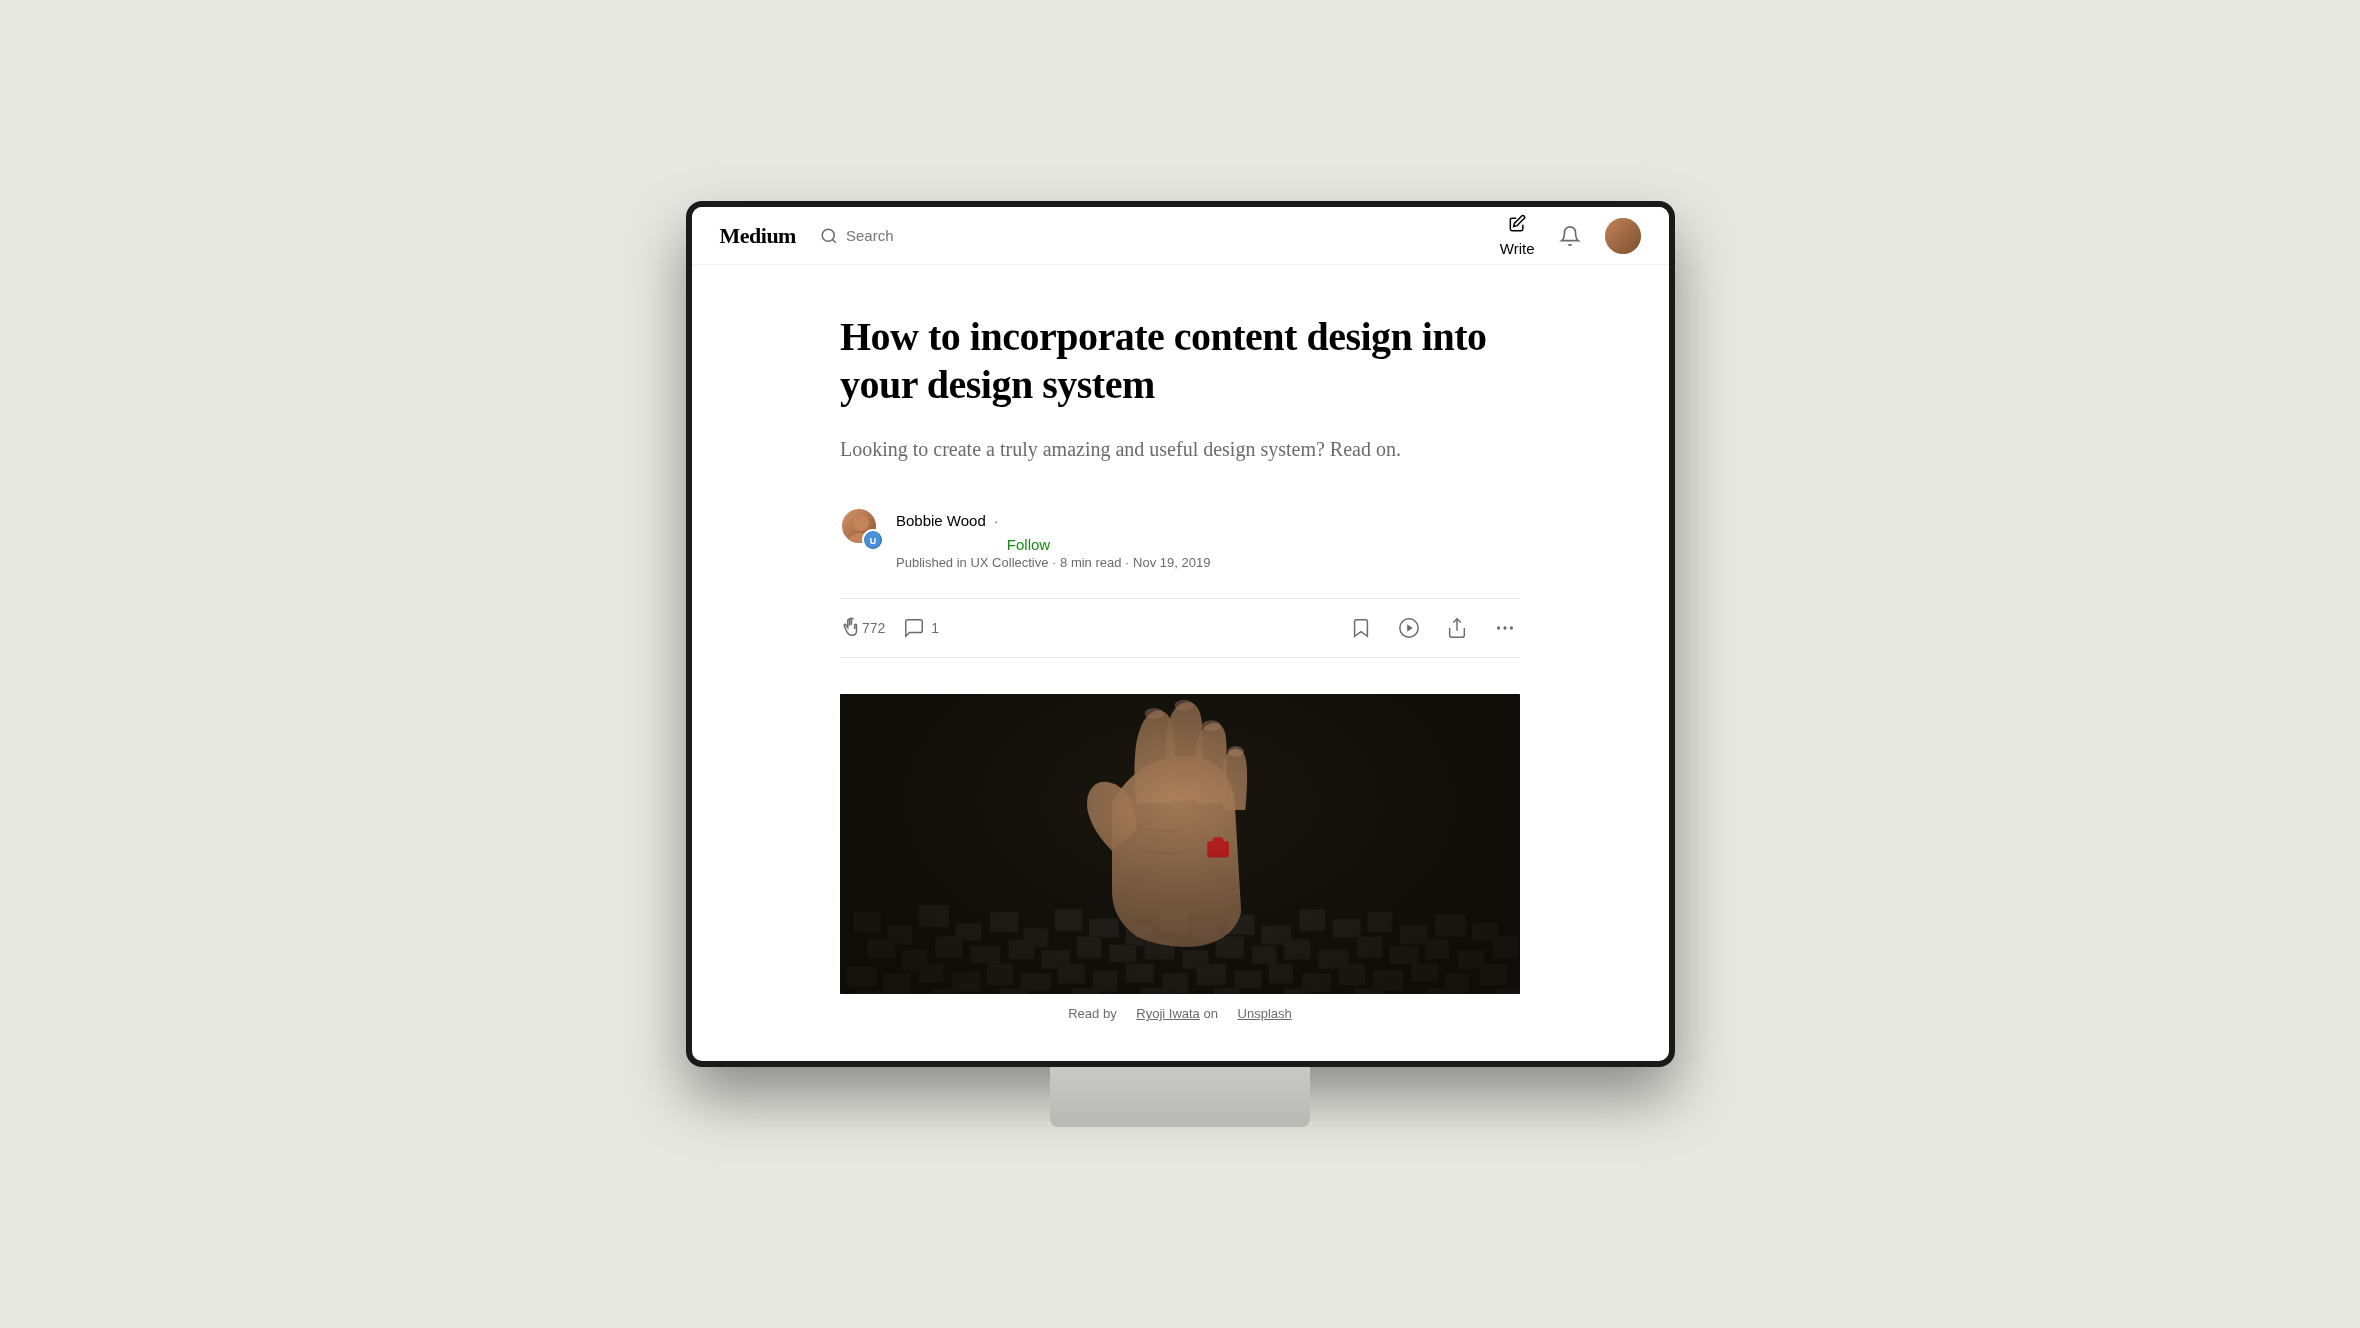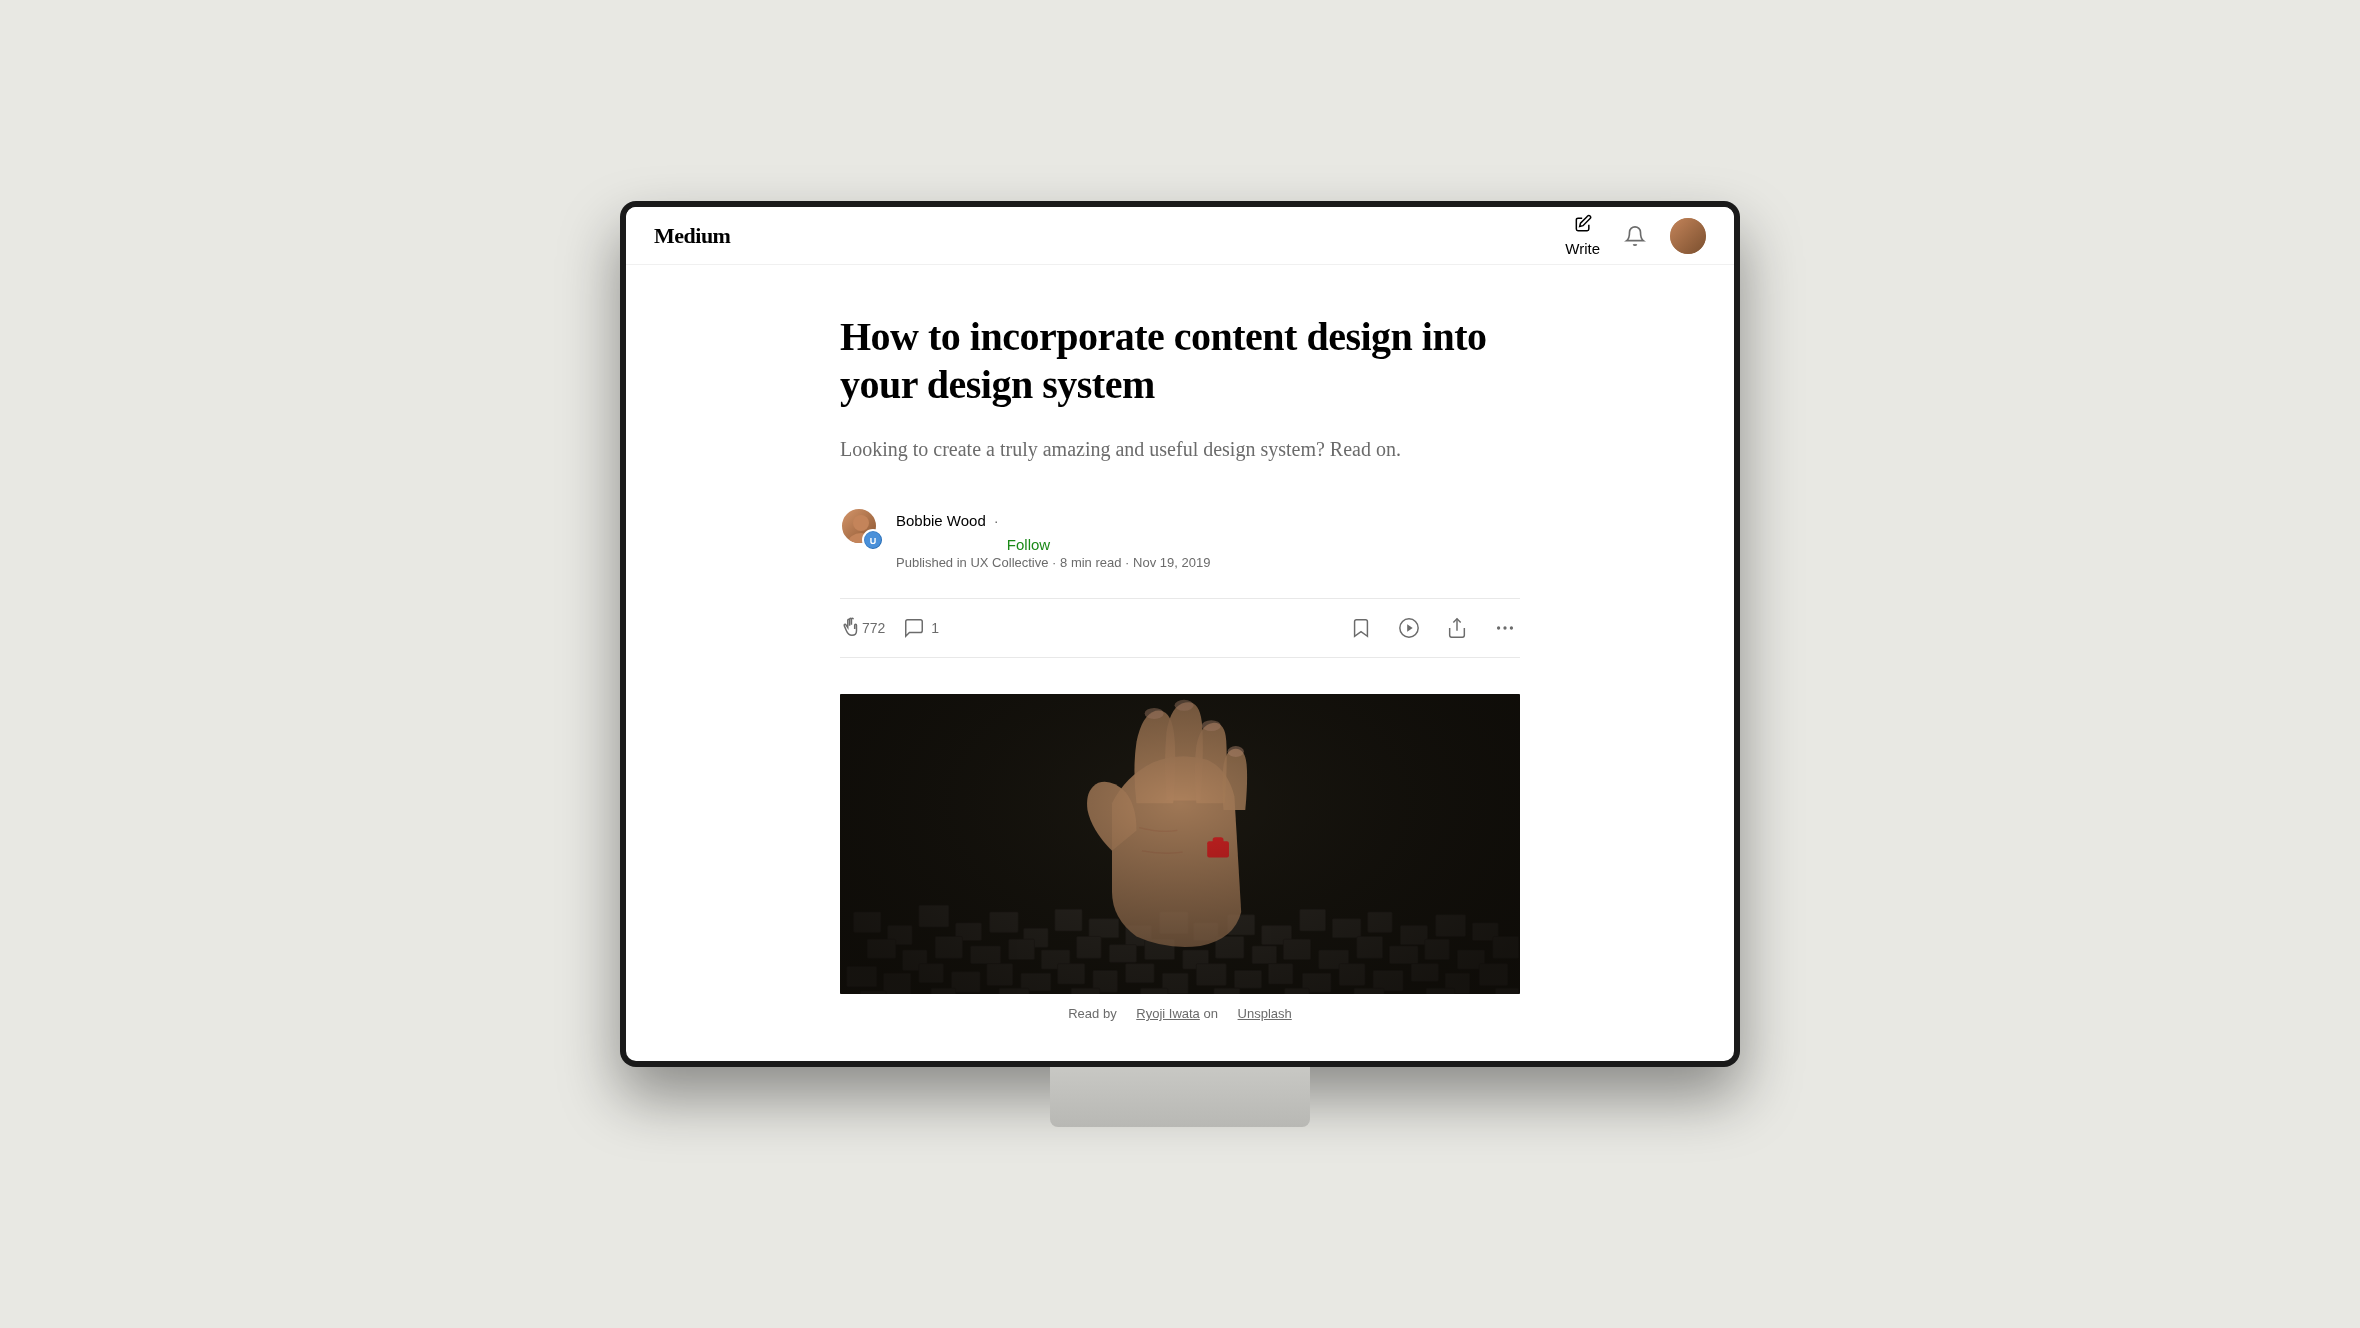--- a/index.html
+++ b/index.html
@@ -8,21 +8,21 @@
       background-color: #e8e8e3;
       display: flex;
       justify-content: center;
       align-items: center;
       min-height: 100vh;
       font-family: -apple-system, BlinkMacSystemFont, 'Segoe UI', sans-serif;
     }
 
     .monitor-wrapper {
       position: relative;
-      width: 1120px;
+      width: 989px;
     }
 
     .monitor-screen {
       background: #1a1a1a;
       border-radius: 16px;
       padding: 6px;
       box-shadow: 0 30px 60px rgba(0,0,0,0.4);
     }
 
     .screen-inner {
@@ -336,20 +336,27 @@
 </head>
 <body>
 
 <div class="monitor-wrapper">
   <div class="monitor-screen">
     <div class="screen-inner">
 
       <nav class="navbar">
         <div class="navbar-logo">Medium</div>
 
+        <div class="navbar-search">
+          <svg class="search-icon-svg" viewBox="0 0 24 24" fill="none" stroke="currentColor" stroke-width="2">
+            <circle cx="11" cy="11" r="8"></circle>
+            <line x1="21" y1="21" x2="16.65" y2="16.65"></line>
+          </svg>
+          <input type="text" placeholder="Search" style="">
+        </div>
 
         <div class="navbar-right">
           <button class="write-btn">
             <svg class="write-icon" viewBox="0 0 24 24" fill="none" stroke="currentColor" stroke-width="1.8">
               <path d="M11 5H6a2 2 0 0 0-2 2v11a2 2 0 0 0 2 2h11a2 2 0 0 0 2-2v-5"></path>
               <path d="M17.5 2.5a2.121 2.121 0 0 1 3 3L12 14l-4 1 1-4 7.5-7.5z"></path>
             </svg>
             <span>Write</span>
           </button>
 

